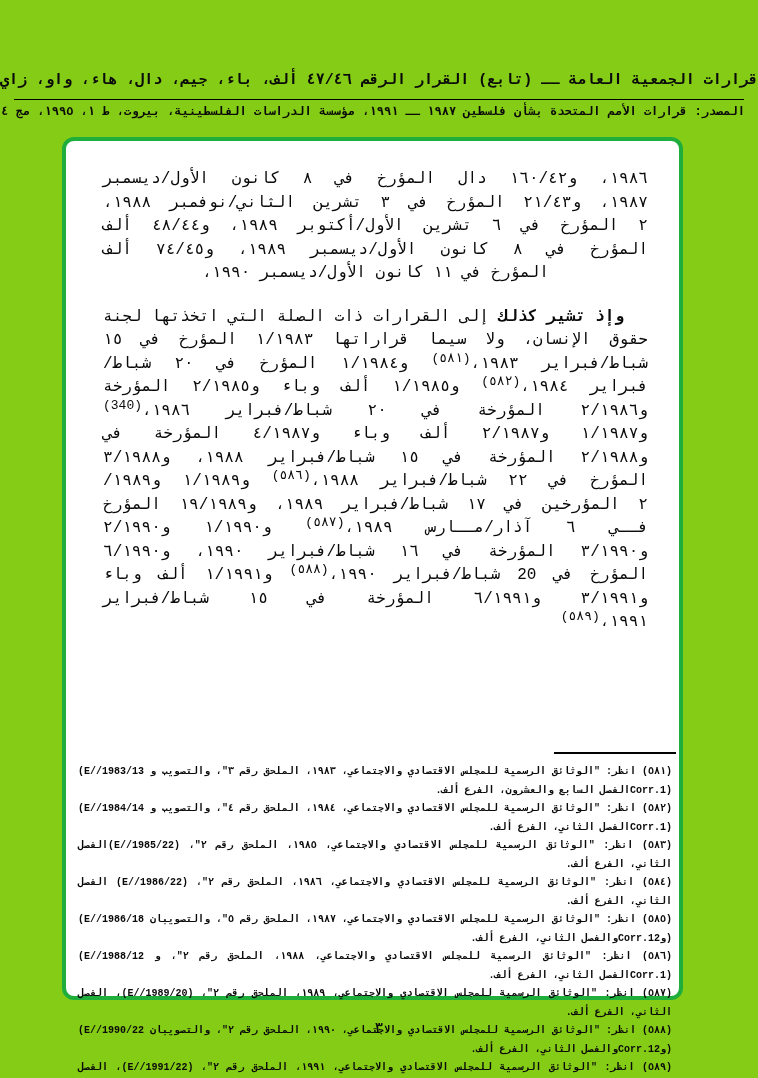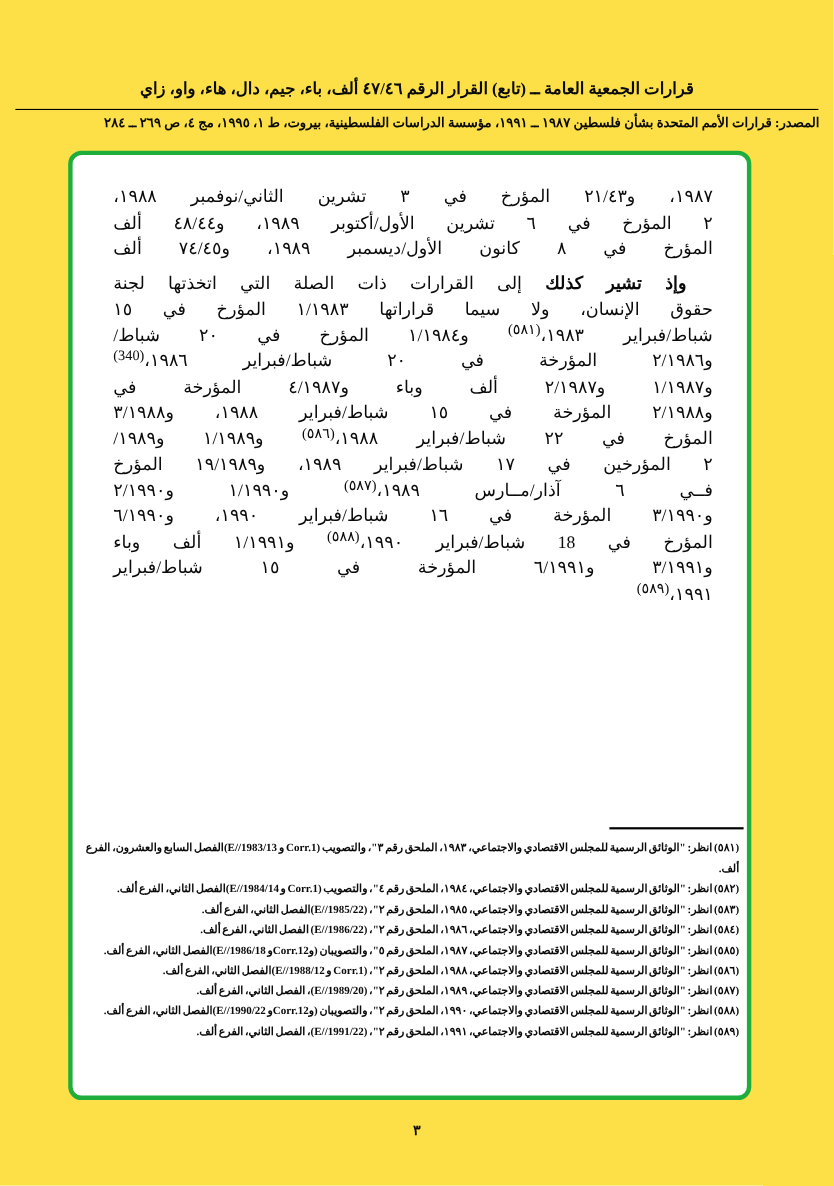--- a/index.html
+++ b/index.html
@@ -1,37 +1,37 @@
 <!DOCTYPE html>
 <html lang="ar"><head>
 <meta charset="utf-8">
 <style>
   html,body{margin:0;padding:0;background:#ffffff;}
   .page{
-    position:relative;width:758px;height:1078px;background:#fde047;
-    font-family:Liberation Serif, serif;color:#0a0a0a;overflow:hidden;
+    position:relative;width:758px;height:1078px;background:#84cc16;
+    font-family:Liberation Mono, monospace;color:#0a0a0a;overflow:hidden;
   }
   .title{
     position:absolute;top:70px;left:0;right:0;text-align:center;
     direction:rtl;font-size:15px;font-weight:bold;line-height:22px;white-space:nowrap;
   }
   .hrule{position:absolute;top:99px;left:14px;right:14px;height:1px;background:#000;}
   .source{
     position:absolute;top:104px;left:10px;right:13px;direction:rtl;text-align:right;
     font-size:12px;font-weight:bold;white-space:nowrap;
   }
   .frame{
     position:absolute;left:62px;top:137px;width:613px;height:855px;
     border:4px solid #1fae3c;border-radius:12px;background:#fff;
   }
   .body-text{
     position:absolute;top:27px;right:31px;width:545px;direction:rtl;
     font-size:16px;line-height:23.5px;text-align:justify;
   }
-  .para + .para{margin-top:8px;}
+  .para + .para{margin-top:20px;}
   .bline{text-align:justify;text-align-last:justify;}
   .bline.center{text-align-last:center;}
   .bline.offset{text-align-last:right;margin-left:85px;direction:rtl;text-align:left;}
   .bline.indent{text-indent:24px;}
   .sup{font-size:13px;vertical-align:6px;line-height:0;}
   .bold{font-weight:bold;}
   .fn-rule{position:absolute;top:611px;right:3px;width:122px;height:2px;background:#000;}
   .footnotes{
     position:absolute;top:622px;right:7px;width:594px;direction:rtl;
     font-size:10px;font-weight:bold;line-height:18.5px;text-align:justify;
@@ -50,36 +50,39 @@
 
   <div class="title">قرارات الجمعية العامة ــ (تابع) القرار الرقم ٤٧/٤٦ ألف، باء، جيم، دال، هاء، واو، زاي</div>
 
   <div class="hrule"></div>
 
   <div class="source">المصدر: قرارات الأمم المتحدة بشأن فلسطين ١٩٨٧ ــ ١٩٩١، مؤسسة الدراسات الفلسطينية، بيروت، ط ١، ١٩٩٥، مج ٤، ص ٢٦٩ ــ ٢٨٤</div>
 
   <div class="frame" id="frame" style="border-color: rgb(31, 174, 60);">
     <div class="body-text" id="body-text">
         <div class="para">
+          <div class="bline"><span>١٩٨٦، و١٦٠/٤٢ دال المؤرخ في ٨ كانون الأول/ديسمبر</span></div>
           <div class="bline"><span>١٩٨٧، و٢١/٤٣ المؤرخ في ٣ تشرين الثاني/نوفمبر ١٩٨٨،</span></div>
           <div class="bline"><span>٢ المؤرخ في ٦ تشرين الأول/أكتوبر ١٩٨٩، و٤٨/٤٤ ألف</span></div>
           <div class="bline"><span>المؤرخ في ٨ كانون الأول/ديسمبر ١٩٨٩، و٧٤/٤٥ ألف</span></div>
+          <div class="bline center"><span>المؤرخ في ١١ كانون الأول/ديسمبر ١٩٩٠،</span></div>
         </div>
         <div class="para">
           <div class="bline indent"><span class="bold">وإذ تشير كذلك</span><span> إلى القرارات ذات الصلة التي اتخذتها لجنة</span></div>
           <div class="bline"><span>حقوق الإنسان، ولا سيما قراراتها ١/١٩٨٣ المؤرخ في ١٥</span></div>
           <div class="bline"><span>شباط/فبراير ١٩٨٣،</span><span class="sup">(٥٨١)</span><span> و١/١٩٨٤ المؤرخ في ٢٠ شباط/</span></div>
+          <div class="bline"><span>فبراير ١٩٨٤،</span><span class="sup">(٥٨٢)</span><span> و١/١٩٨٥ ألف وباء و٢/١٩٨٥ المؤرخة</span></div>
           <div class="bline"><span>و٢/١٩٨٦ المؤرخة في ٢٠ شباط/فبراير ١٩٨٦،</span><span class="sup">(340)</span></div>
           <div class="bline"><span>و١/١٩٨٧ و٢/١٩٨٧ ألف وباء و٤/١٩٨٧ المؤرخة في</span></div>
           <div class="bline"><span>و٢/١٩٨٨ المؤرخة في ١٥ شباط/فبراير ١٩٨٨، و٣/١٩٨٨</span></div>
           <div class="bline"><span>المؤرخ في ٢٢ شباط/فبراير ١٩٨٨،</span><span class="sup">(٥٨٦)</span><span> و١/١٩٨٩ و١٩٨٩/</span></div>
           <div class="bline"><span>٢ المؤرخين في ١٧ شباط/فبراير ١٩٨٩، و١٩/١٩٨٩ المؤرخ</span></div>
           <div class="bline"><span>فــي ٦ آذار/مــارس ١٩٨٩،</span><span class="sup">(٥٨٧)</span><span> و١/١٩٩٠ و٢/١٩٩٠</span></div>
           <div class="bline"><span>و٣/١٩٩٠ المؤرخة في ١٦ شباط/فبراير ١٩٩٠، و٦/١٩٩٠</span></div>
-          <div class="bline"><span>المؤرخ في 18 شباط/فبراير ١٩٩٠،</span><span class="sup">(٥٨٨)</span><span> و١/١٩٩١ ألف وباء</span></div>
+          <div class="bline"><span>المؤرخ في 20 شباط/فبراير ١٩٩٠،</span><span class="sup">(٥٨٨)</span><span> و١/١٩٩١ ألف وباء</span></div>
           <div class="bline"><span>و٣/١٩٩١ و٦/١٩٩١ المؤرخة في ١٥ شباط/فبراير</span></div>
           <div class="bline offset"><span>١٩٩١،</span><span class="sup">(٥٨٩)</span></div>
         </div>
       </div>
     <div class="fn-rule"></div>
     <div class="footnotes" id="footnotes">
         <div class="fn">(٥٨١) انظر: "الوثائق الرسمية للمجلس الاقتصادي والاجتماعي، ١٩٨٣، الملحق رقم ٣"، والتصويب ‪(E//1983/13 و Corr.1)‬الفصل السابع والعشرون، الفرع ألف.</div>
         <div class="fn">(٥٨٢) انظر: "الوثائق الرسمية للمجلس الاقتصادي والاجتماعي، ١٩٨٤، الملحق رقم ٤"، والتصويب ‪(E//1984/14 و Corr.1)‬الفصل الثاني، الفرع ألف.</div>
         <div class="fn">(٥٨٣) انظر: "الوثائق الرسمية للمجلس الاقتصادي والاجتماعي، ١٩٨٥، الملحق رقم ٢"، ‪(E//1985/22)‬الفصل الثاني، الفرع ألف.</div>
         <div class="fn">(٥٨٤) انظر: "الوثائق الرسمية للمجلس الاقتصادي والاجتماعي، ١٩٨٦، الملحق رقم ٢"، ‪(E//1986/22)‬ الفصل الثاني، الفرع ألف.</div>

